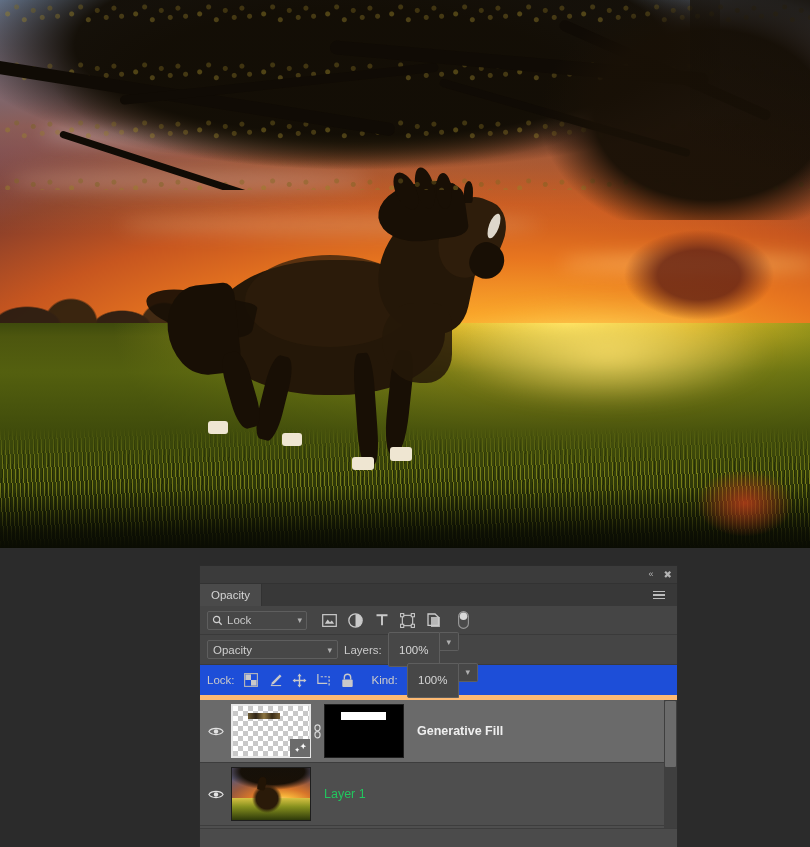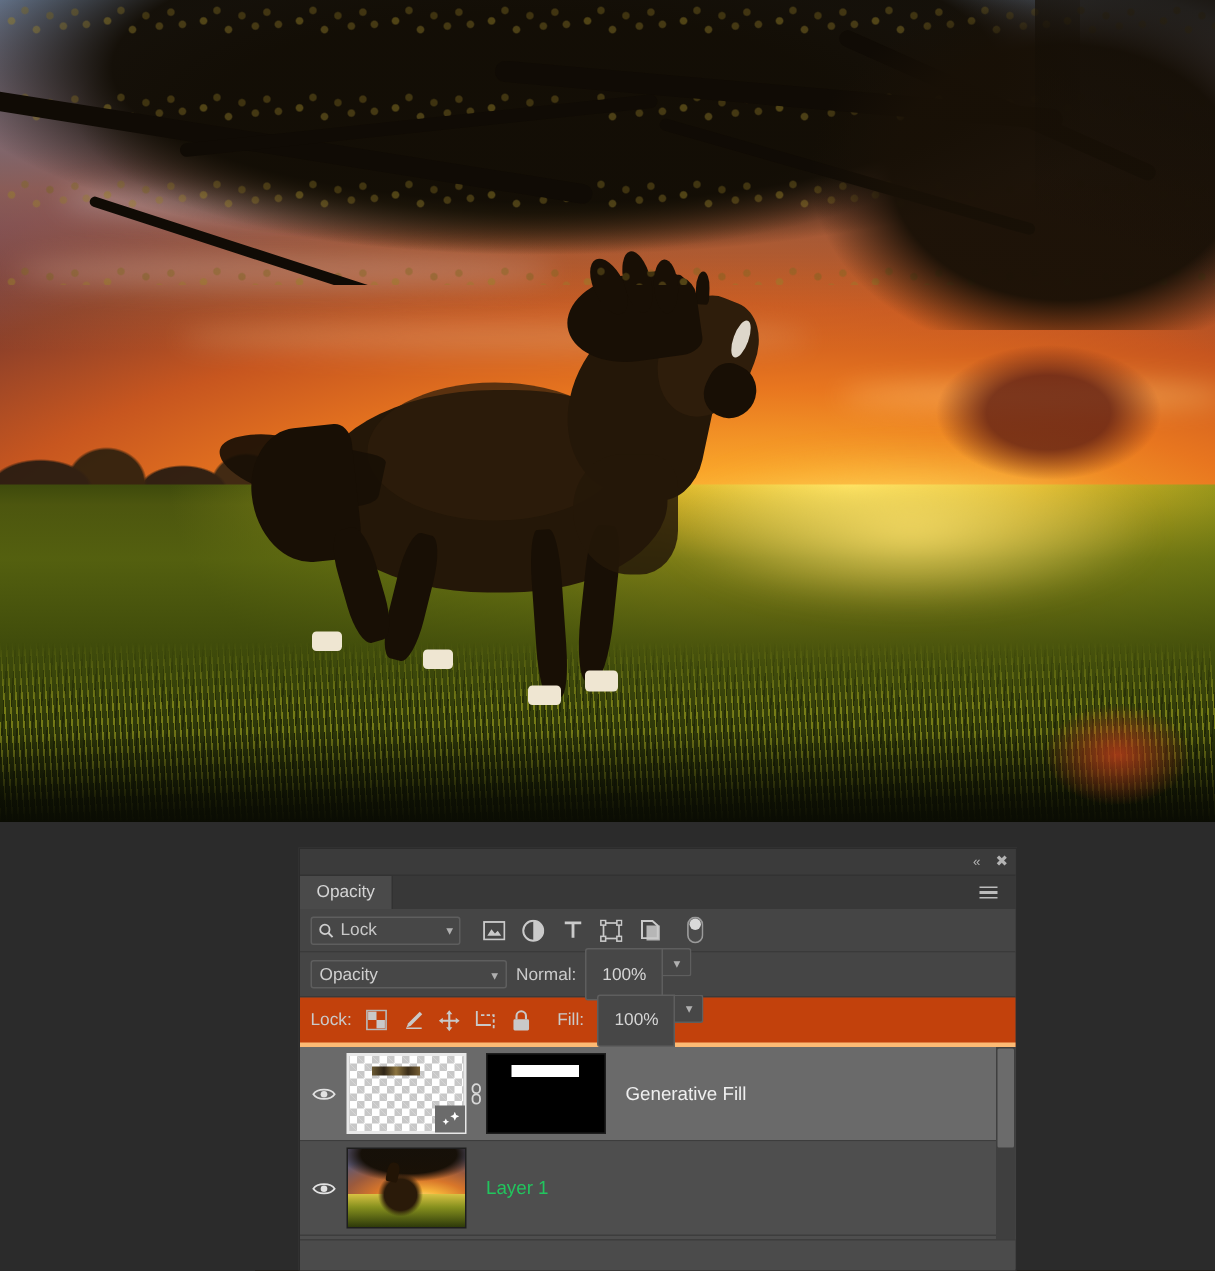--- a/index.html
+++ b/index.html
@@ -123,31 +123,31 @@
   .blendbox .lbl{flex:1;color:#cfcfcf;font-size:11.5px;}
   .minilabel{color:#cacaca;font-size:11.5px;}
   .numbox{width:52px;height:35px;background:#474747;border:1px solid #5e5e5e;border-radius:2px;
     display:flex;align-items:center;justify-content:center;color:#d6d6d6;font-size:11.5px;box-sizing:border-box;}
   .numcaret{width:19px;height:19px;background:#474747;border:1px solid #5e5e5e;border-left:none;
     border-radius:0 2px 2px 0;display:flex;align-items:center;justify-content:center;box-sizing:border-box;}
   .numwrap{display:flex;}
   .numwrap .numbox{border-radius:2px 0 0 2px;}
 
   .lockrow{height:30px;display:flex;align-items:center;padding:0 7px;gap:9px;
-    background:#c2410c;border-bottom:3px solid #fdba74;text-align:center;}
+    background:#1d4ed8;border-bottom:5px solid #fdba74;text-align:center;}
   .lockicons{display:flex;align-items:center;gap:9px;}
   .li{width:15px;height:15px;display:flex;align-items:center;justify-content:center;color:#c9c9c9;}
 
   .layerlist{position:relative;background:#4e4e4e;height:128px;overflow:hidden;}
   .scrolltrack{position:absolute;right:0;top:0;width:13px;height:100%;background:#3f3f3f;}
   .scrollthumb{position:absolute;right:1px;top:1px;width:11px;height:66px;background:#6b6b6b;border-radius:1px;}
 
   .layerrow{display:flex;align-items:center;height:63px;border-bottom:1px solid #3d3d3d;
     padding-left:0;box-sizing:border-box;position:relative;margin-right:13px;}
-  .layerrow.selected{background:#6a6a6a;}
+  .layerrow.selected{background:#6a6a6a;font-weight:bold;}
   .eyecell{width:31px;display:flex;align-items:center;justify-content:center;flex:0 0 31px;}
   .eye{width:16px;height:11px;}
   .thumb{width:80px;height:54px;box-sizing:border-box;border:1px solid #1e1e1e;position:relative;flex:0 0 80px;}
   .thumb.active{border:2px solid #e8e8e8;}
   .checker{position:absolute;inset:0;
     background-image:
       linear-gradient(45deg,#c8c8c8 25%,transparent 25%,transparent 75%,#c8c8c8 75%),
       linear-gradient(45deg,#c8c8c8 25%,transparent 25%,transparent 75%,#c8c8c8 75%);
     background-color:#ffffff;background-size:10px 10px;background-position:0 0,5px 5px;}
   .thumb-strip{position:absolute;left:20%;top:14%;width:42%;height:11%;
@@ -315,21 +315,21 @@
             </svg>
         </span>
       </div>
     </div>
 
     <div class="bmrow">
       <div class="blendbox">
         <span class="lbl">Opacity</span>
         <span class="chev">▾</span>
       </div>
-      <span class="minilabel">Normal:</span>
+      <span class="minilabel">Layers:</span>
       <div class="numwrap">
         <div class="numbox">100%</div>
         <div class="numcaret">
             <span class="chev">▾</span>
           </div>
       </div>
     </div>
 
     <div class="lockrow">
       <span class="minilabel">Lock:</span>
@@ -359,21 +359,21 @@
               <path d="M5 4 H14 V14" fill="none" stroke="#c9c9c9" stroke-width="1.3" stroke-dasharray="2.4 1.6"></path>
             </svg>
         </span>
         <span class="li">
           <svg width="13" height="15" viewBox="0 0 14 16">
               <path d="M3.6 7 V4.6 A3.4 3.4 0 0 1 10.4 4.6 V7" fill="none" stroke="#c9c9c9" stroke-width="1.5"></path>
               <rect x="1.4" y="7" width="11.2" height="8" rx="1" fill="#c9c9c9"></rect>
             </svg>
         </span>
       </div>
-      <span class="minilabel" style="margin-left:8px;">Fill:</span>
+      <span class="minilabel" style="margin-left:8px;">Kind:</span>
       <div class="numwrap">
         <div class="numbox">100%</div>
         <div class="numcaret">
             <span class="chev">▾</span>
           </div>
       </div>
     </div>
 
     <div class="layerlist">
       <div class="scrolltrack">

